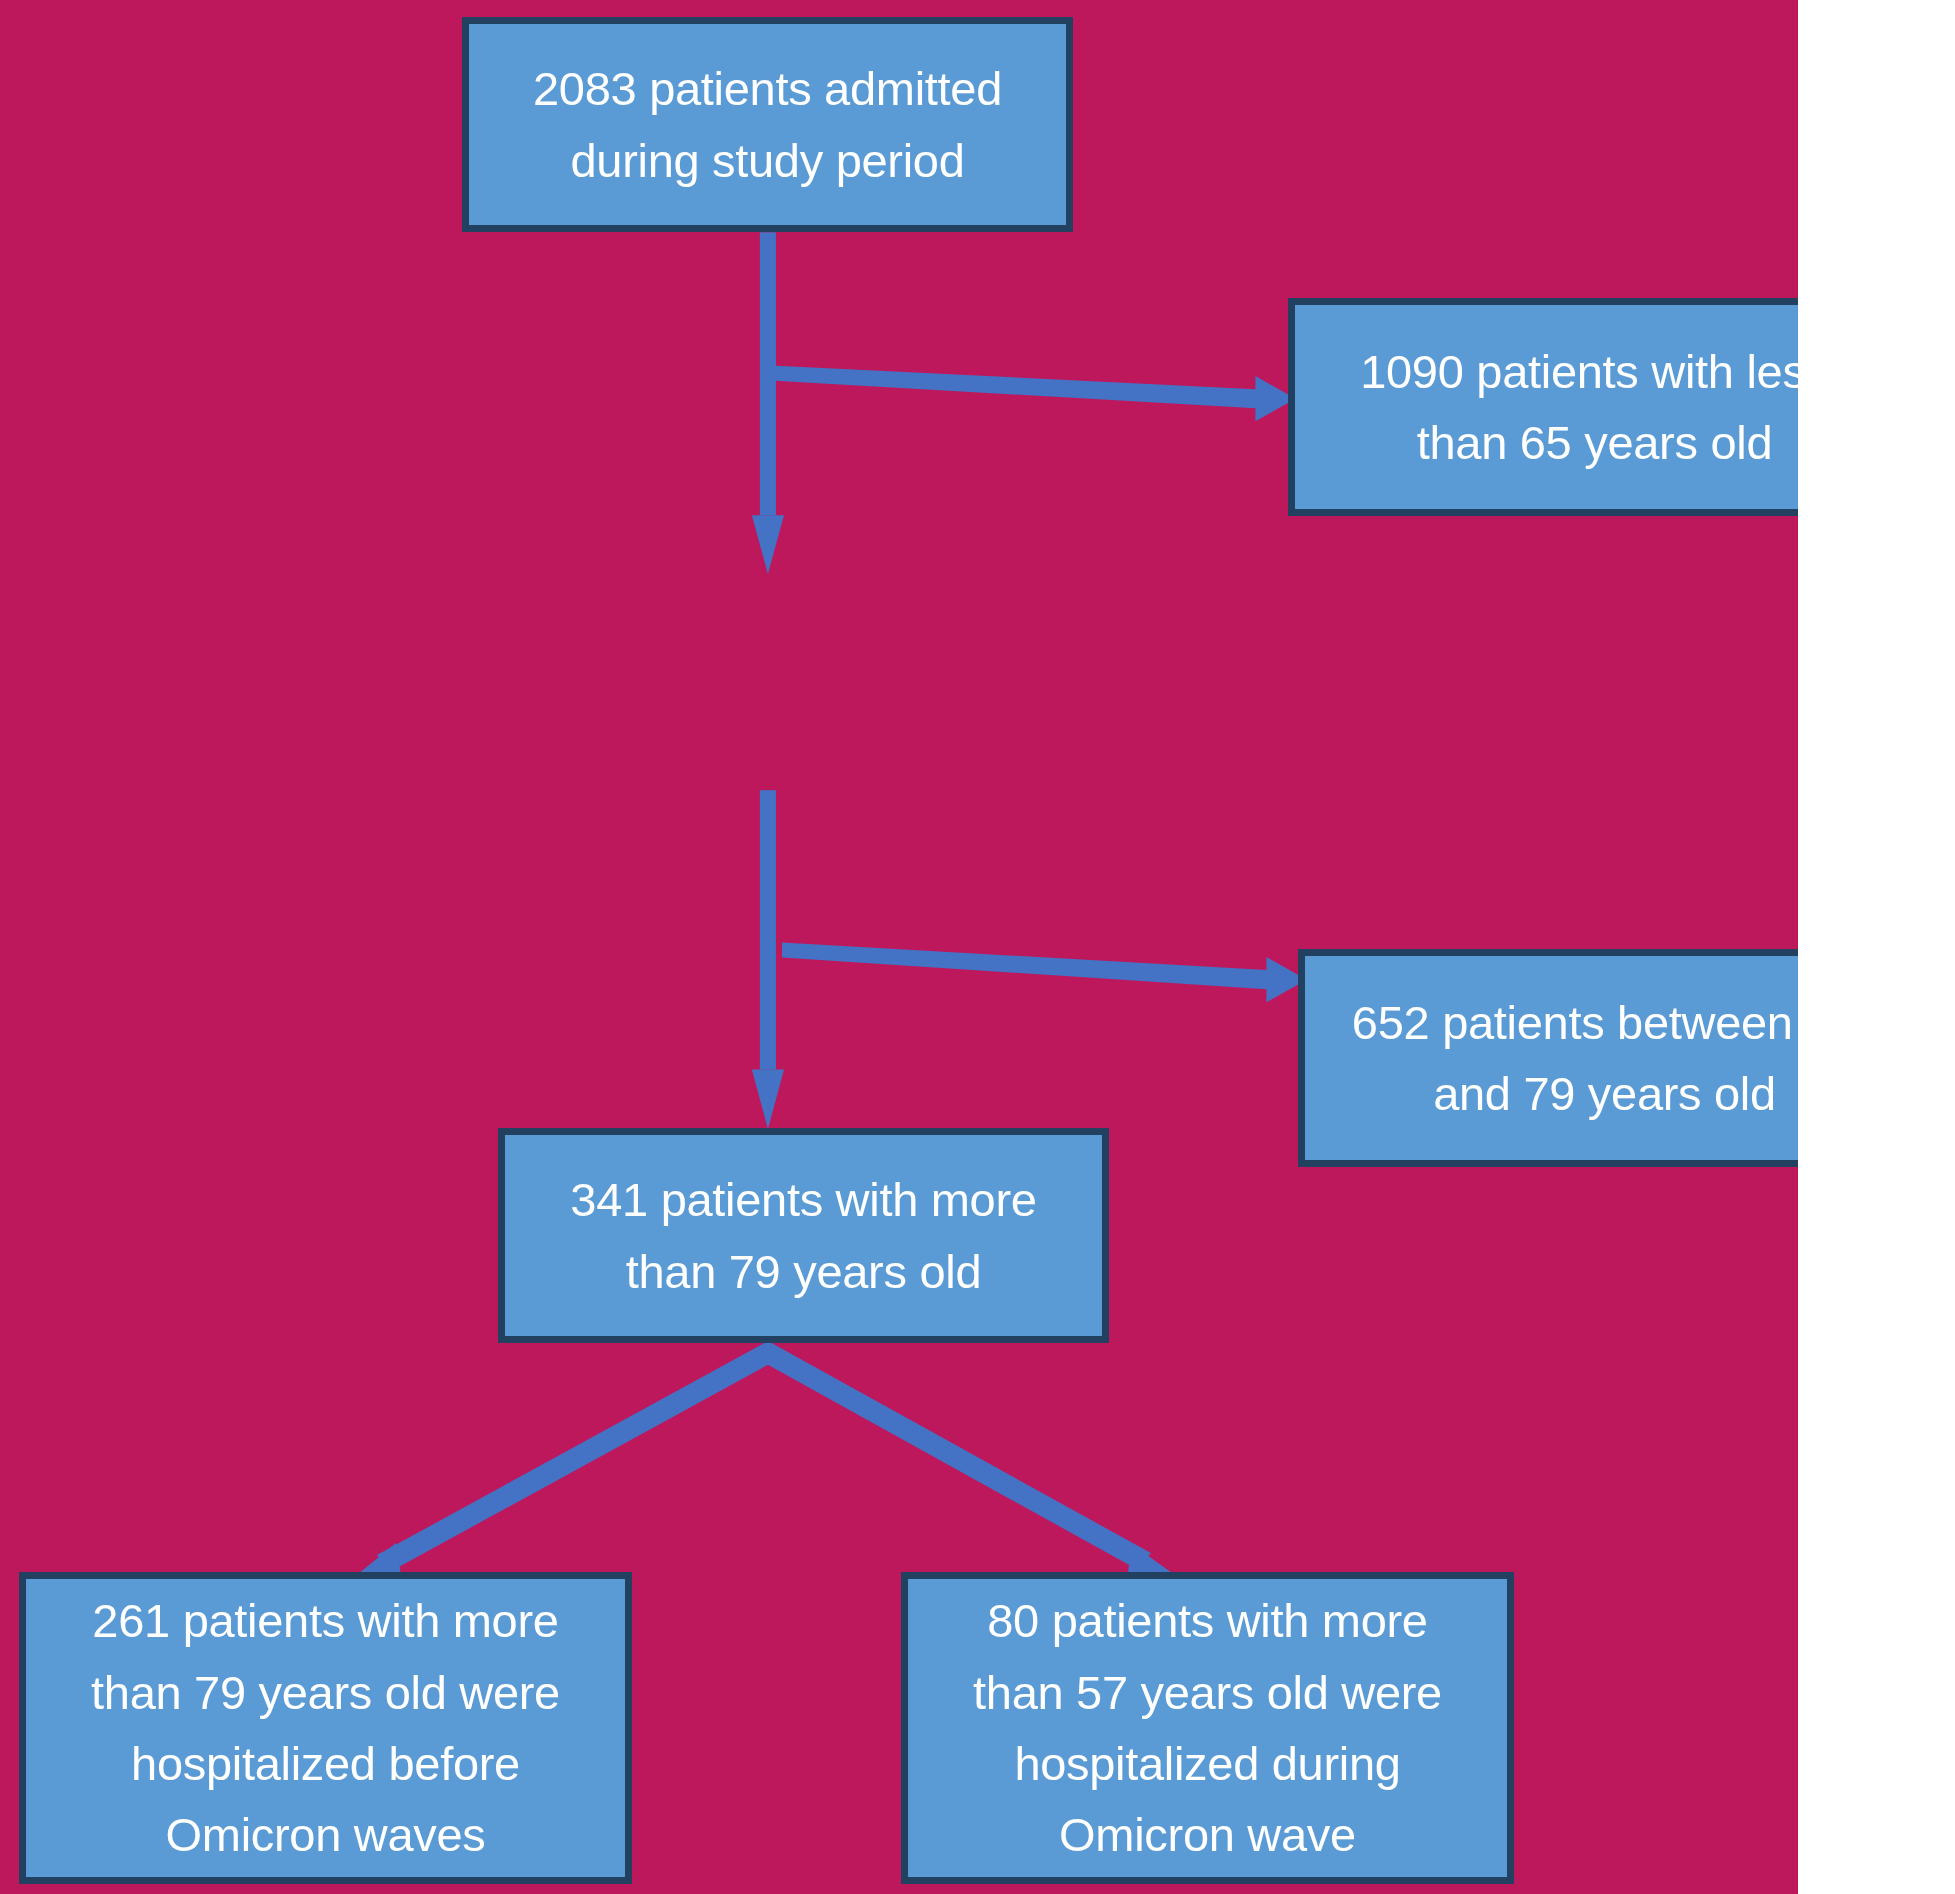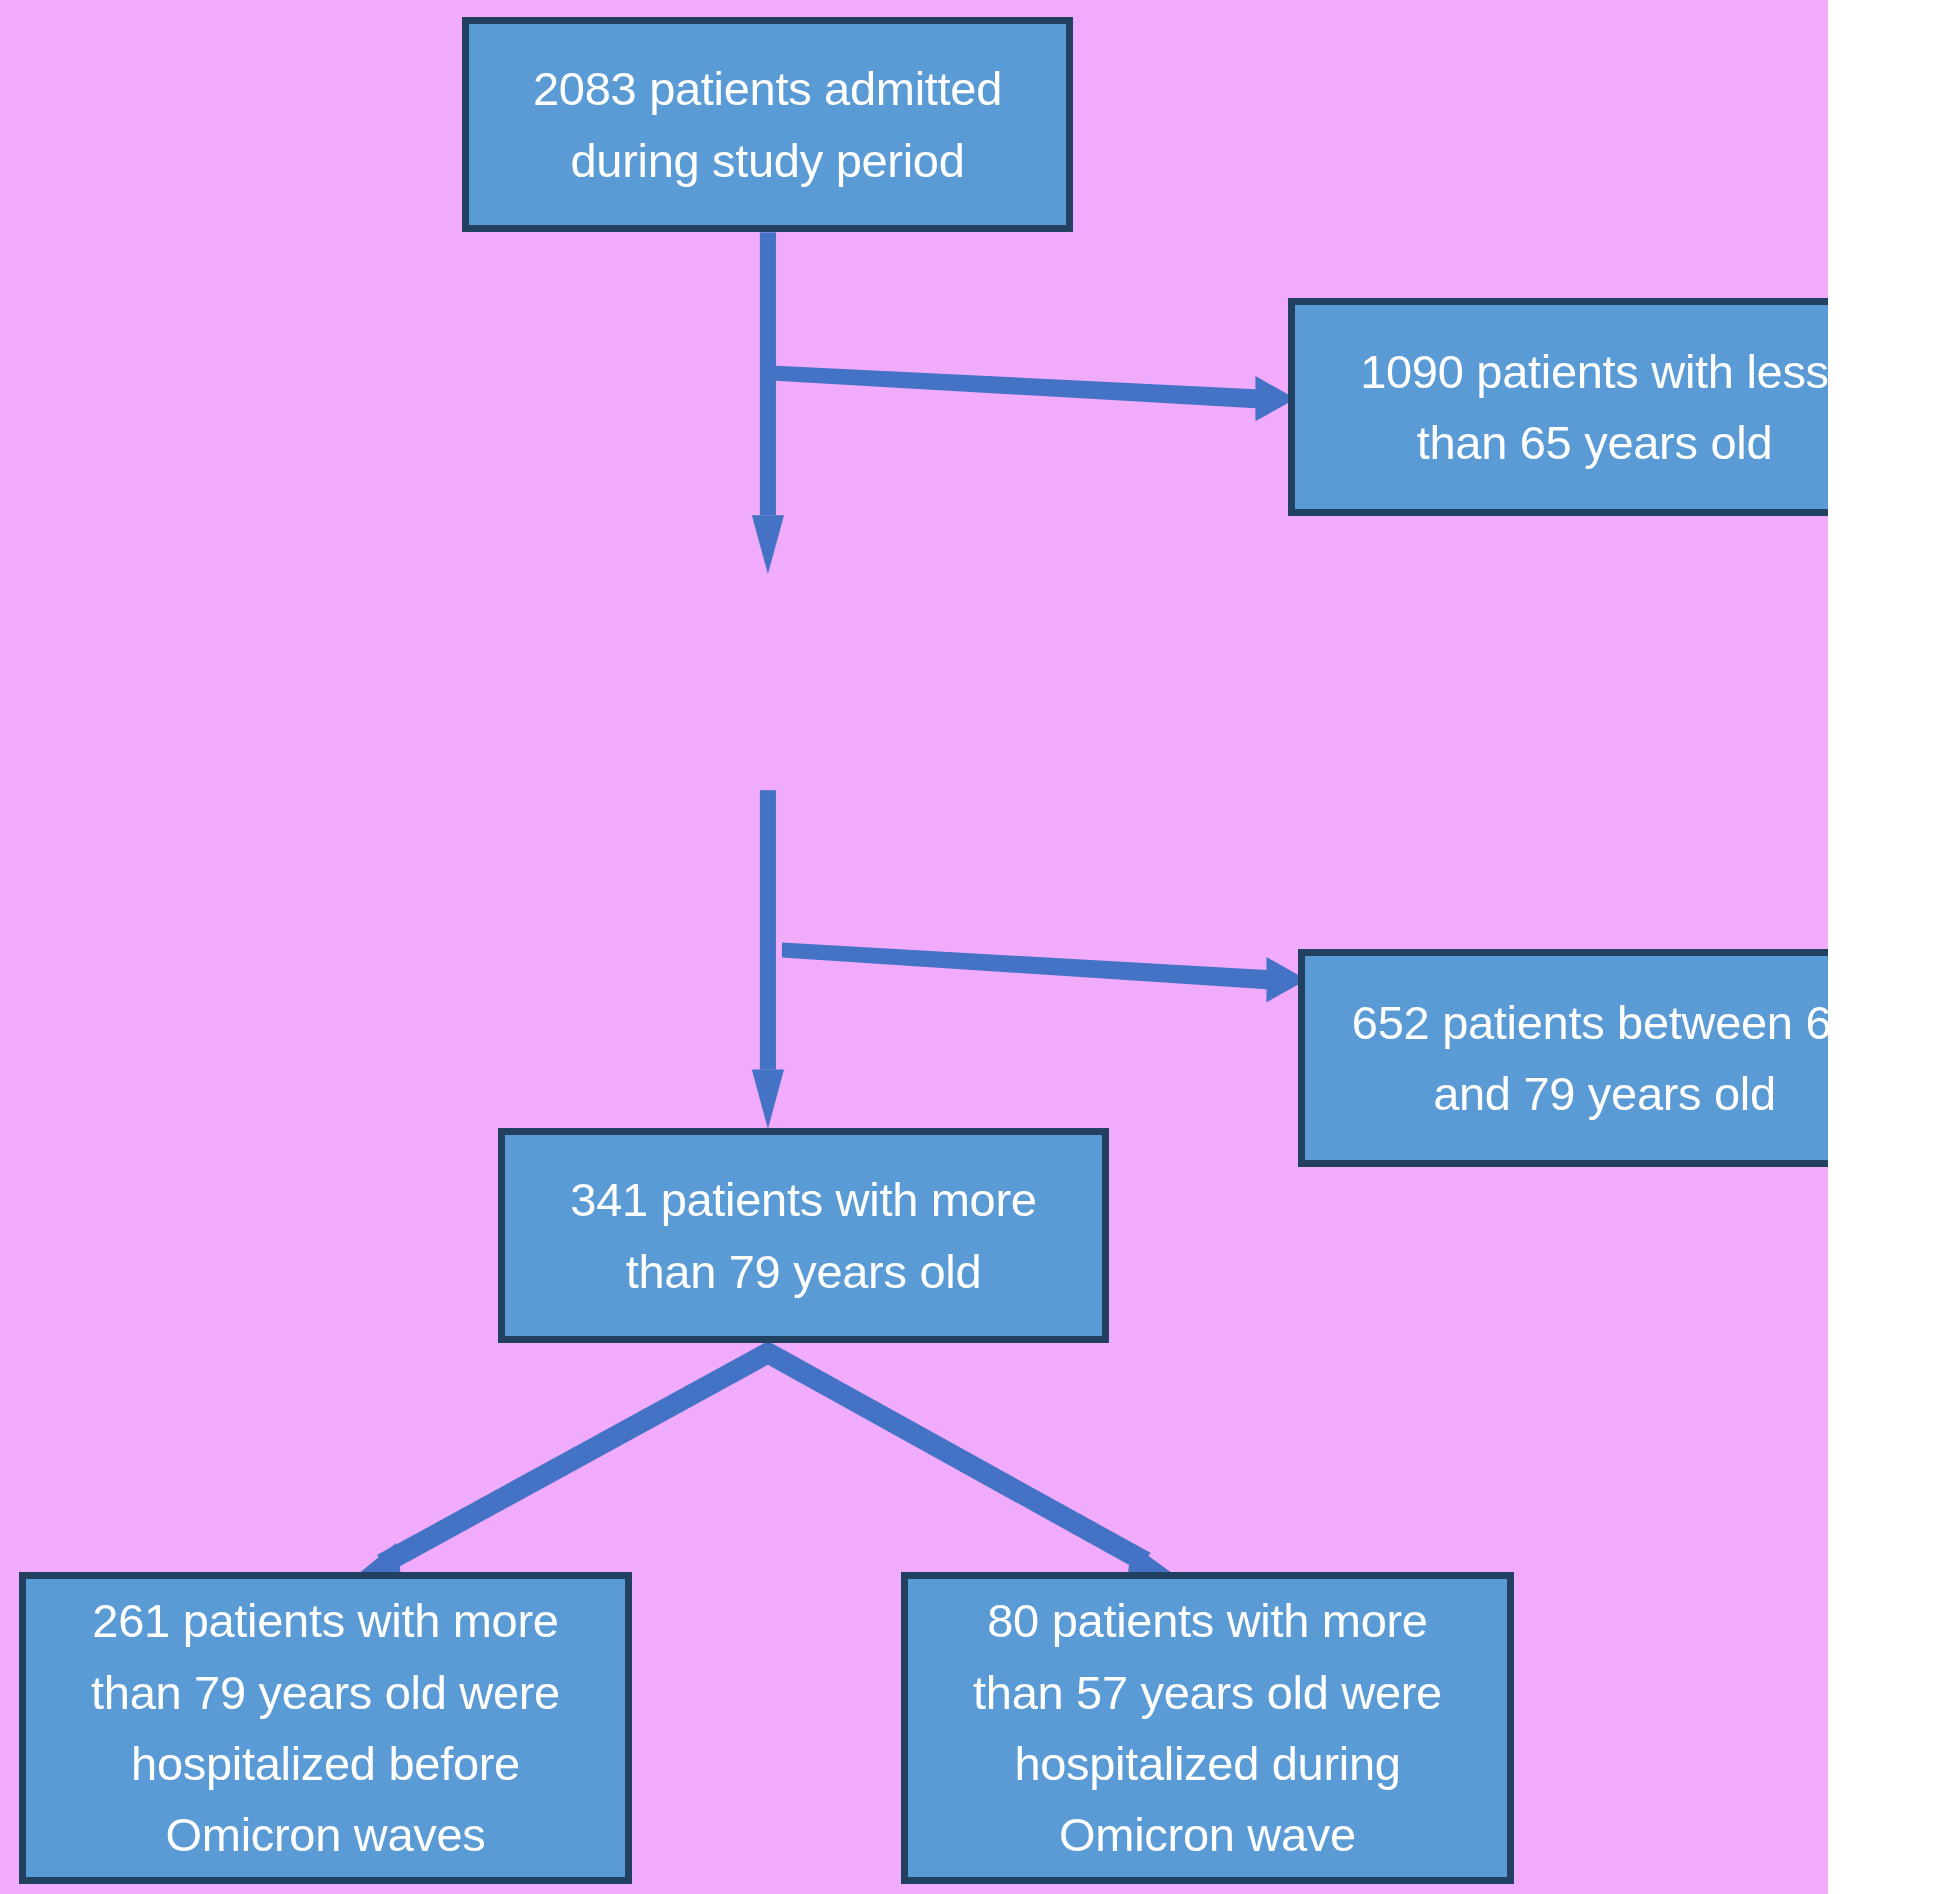--- a/index.html
+++ b/index.html
@@ -8,23 +8,22 @@
     padding: 0;
     background: #ffffff;
   }
   body {
     font-family: "Liberation Sans", sans-serif;
   }
   #canvas {
     position: relative;
     width: 1798px;
     height: 1895px;
-    background: #f0abfc;
+    background: #be185d;
     overflow: hidden;
-    padding-left: 30px;
   }
   #edges {
     position: absolute;
     left: 0;
     top: 0;
     width: 1955px;
     height: 1895px;
     pointer-events: none;
   }
   .node {

